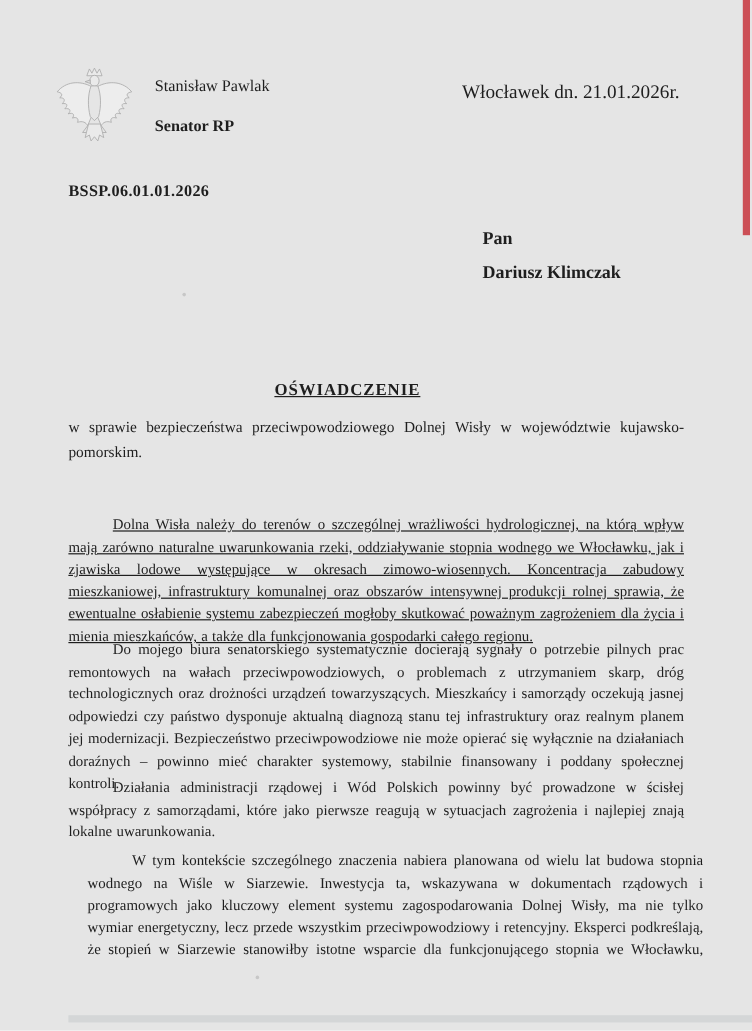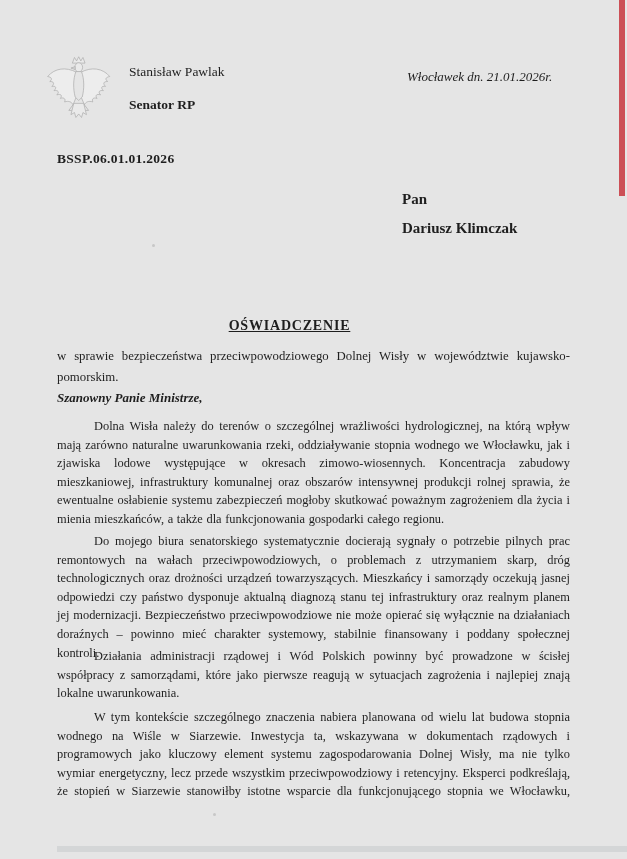--- a/index.html
+++ b/index.html
@@ -21,22 +21,22 @@
     position:absolute;left:42px;top:54px;width:72px;height:86px;
     opacity:.8;
   }
   .emblem svg{width:100%;height:100%;}
   .sender{
     position:absolute;left:129px;top:64px;
     font-size:13.5px;line-height:16px;
   }
   .sender .sender-title{margin-top:17px;font-weight:bold;}
   .place-date{
-    position:absolute;left:407px;top:69px;
-    font-size:13px;white-space:nowrap;font-style:italic;
+    position:absolute;left:385px;top:69px;
+    font-size:16px;white-space:nowrap;
   }
   .ref{
     position:absolute;left:57px;top:151px;
     font-size:13.5px;font-weight:bold;letter-spacing:.3px;
   }
   .addressee{
     position:absolute;left:402px;top:185px;
     font-size:15px;font-weight:bold;line-height:29px;
   }
   .title{
@@ -53,24 +53,24 @@
   .greeting{
     position:absolute;left:57px;top:390px;
     font-size:13px;font-weight:bold;font-style:italic;
   }
   .para{
     position:absolute;left:57px;width:513px;margin:0;
     font-size:12.4px;line-height:18.6px;
     text-align:justify;text-indent:37px;
     word-spacing:.5px;
   }
-  .p1{top:417px;}
+  .p1{top:428px;text-decoration:underline;}
   .p2{top:532px;}
   .p3{top:647px;}
-  .p4{top:708px;text-align-last:justify;}
+  .p4{top:708px;text-align-last:justify;margin-left:16px;}
   
   .scan-artifact{
     position:absolute;left:57px;right:0;top:846px;height:6px;
     background:#c7cacc;opacity:.55;
   }
   .speck{position:absolute;width:3px;height:3px;background:#9a9a9a;border-radius:50%;opacity:.4;}
 </style>
 </head>
 <body>
 
@@ -116,21 +116,20 @@
 
   <div class="addressee">
     <div>Pan</div>
     <div>Dariusz Klimczak</div>
   </div>
 
   <div class="title">OŚWIADCZENIE</div>
 
   <div class="subject">w sprawie bezpieczeństwa przeciwpowodziowego Dolnej Wisły w województwie kujawsko-pomorskim.</div>
 
-  <div class="greeting">Szanowny Panie Ministrze,</div>
 
   <p class="para p1">Dolna Wisła należy do terenów o szczególnej wrażliwości hydrologicznej, na którą wpływ mają zarówno naturalne uwarunkowania rzeki, oddziaływanie stopnia wodnego we Włocławku, jak i zjawiska lodowe występujące w okresach zimowo-wiosennych. Koncentracja zabudowy mieszkaniowej, infrastruktury komunalnej oraz obszarów intensywnej produkcji rolnej sprawia, że ewentualne osłabienie systemu zabezpieczeń mogłoby skutkować poważnym zagrożeniem dla życia i mienia mieszkańców, a także dla funkcjonowania gospodarki całego regionu.</p>
   <p class="para p2">Do mojego biura senatorskiego systematycznie docierają sygnały o potrzebie pilnych prac remontowych na wałach przeciwpowodziowych, o problemach z utrzymaniem skarp, dróg technologicznych oraz drożności urządzeń towarzyszących. Mieszkańcy i samorządy oczekują jasnej odpowiedzi czy państwo dysponuje aktualną diagnozą stanu tej infrastruktury oraz realnym planem jej modernizacji. Bezpieczeństwo przeciwpowodziowe nie może opierać się wyłącznie na działaniach doraźnych – powinno mieć charakter systemowy, stabilnie finansowany i poddany społecznej kontroli.</p>
   <p class="para p3">Działania administracji rządowej i Wód Polskich powinny być prowadzone w ścisłej współpracy z samorządami, które jako pierwsze reagują w sytuacjach zagrożenia i najlepiej znają lokalne uwarunkowania.</p>
   <p class="para p4">W tym kontekście szczególnego znaczenia nabiera planowana od wielu lat budowa stopnia wodnego na Wiśle w Siarzewie. Inwestycja ta, wskazywana w dokumentach rządowych i programowych jako kluczowy element systemu zagospodarowania Dolnej Wisły, ma nie tylko wymiar energetyczny, lecz przede wszystkim przeciwpowodziowy i retencyjny. Eksperci podkreślają, że stopień w Siarzewie stanowiłby istotne wsparcie dla funkcjonującego stopnia we Włocławku,</p>
 
   <div class="scan-artifact"></div>
   <div class="speck" style="left:213px;top:813px;"></div>
   <div class="speck" style="left:152px;top:244px;"></div>
 

